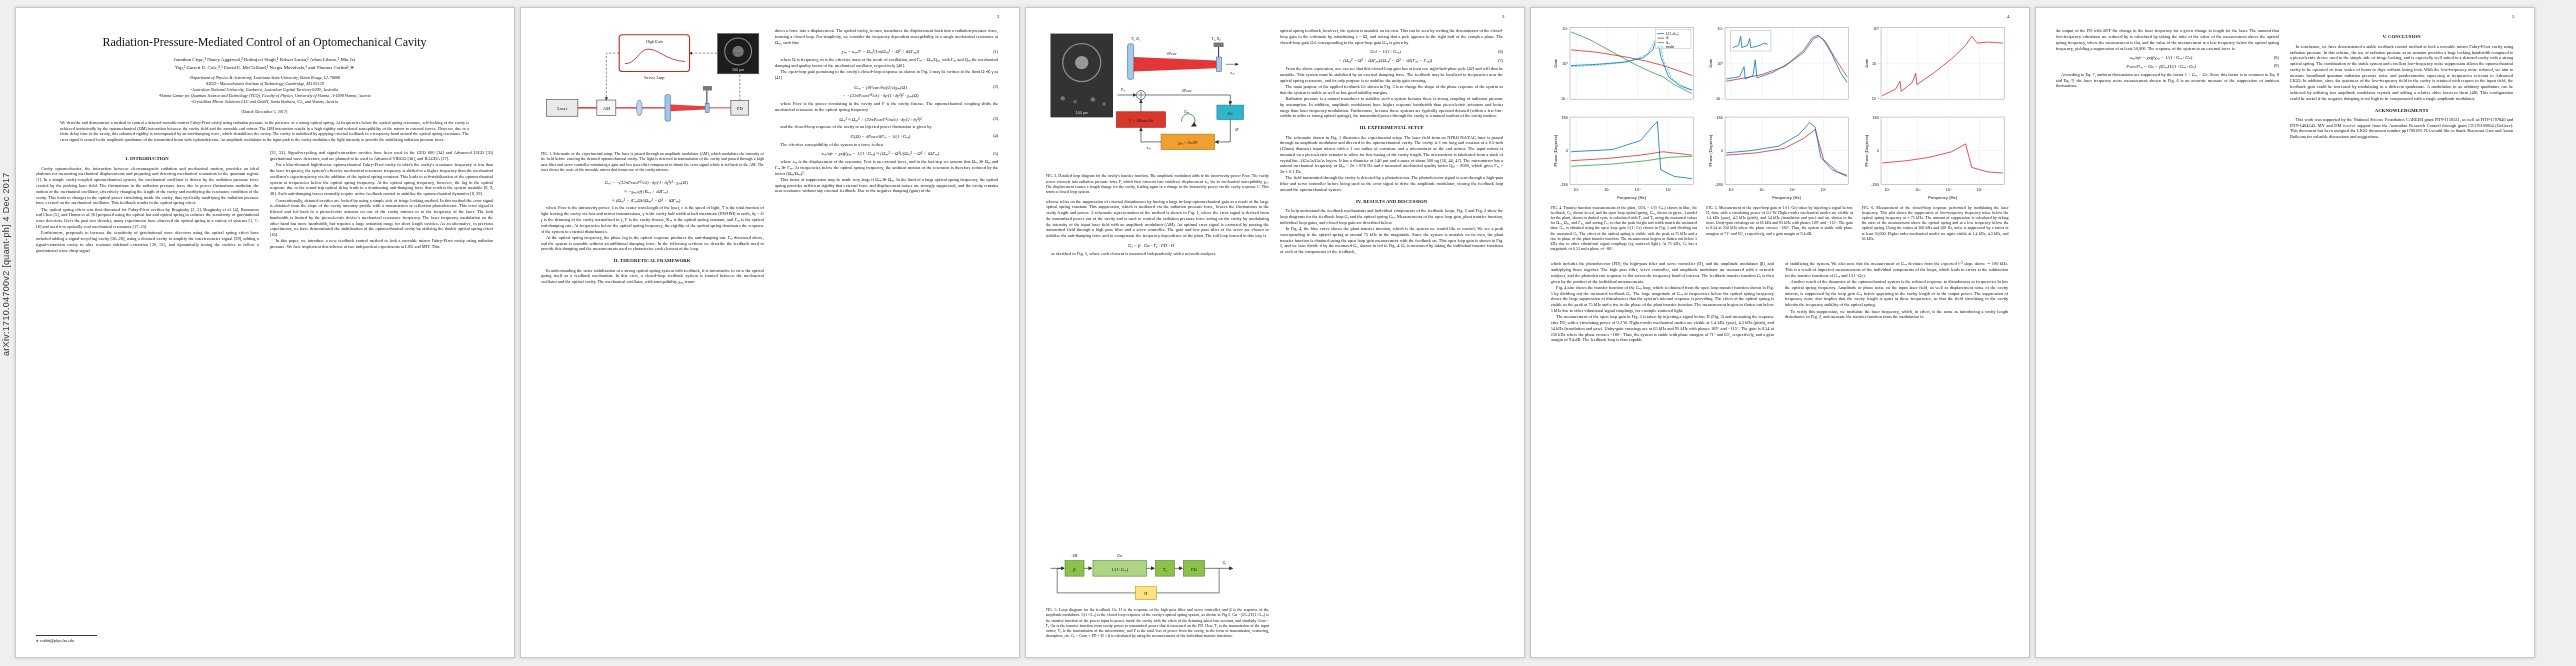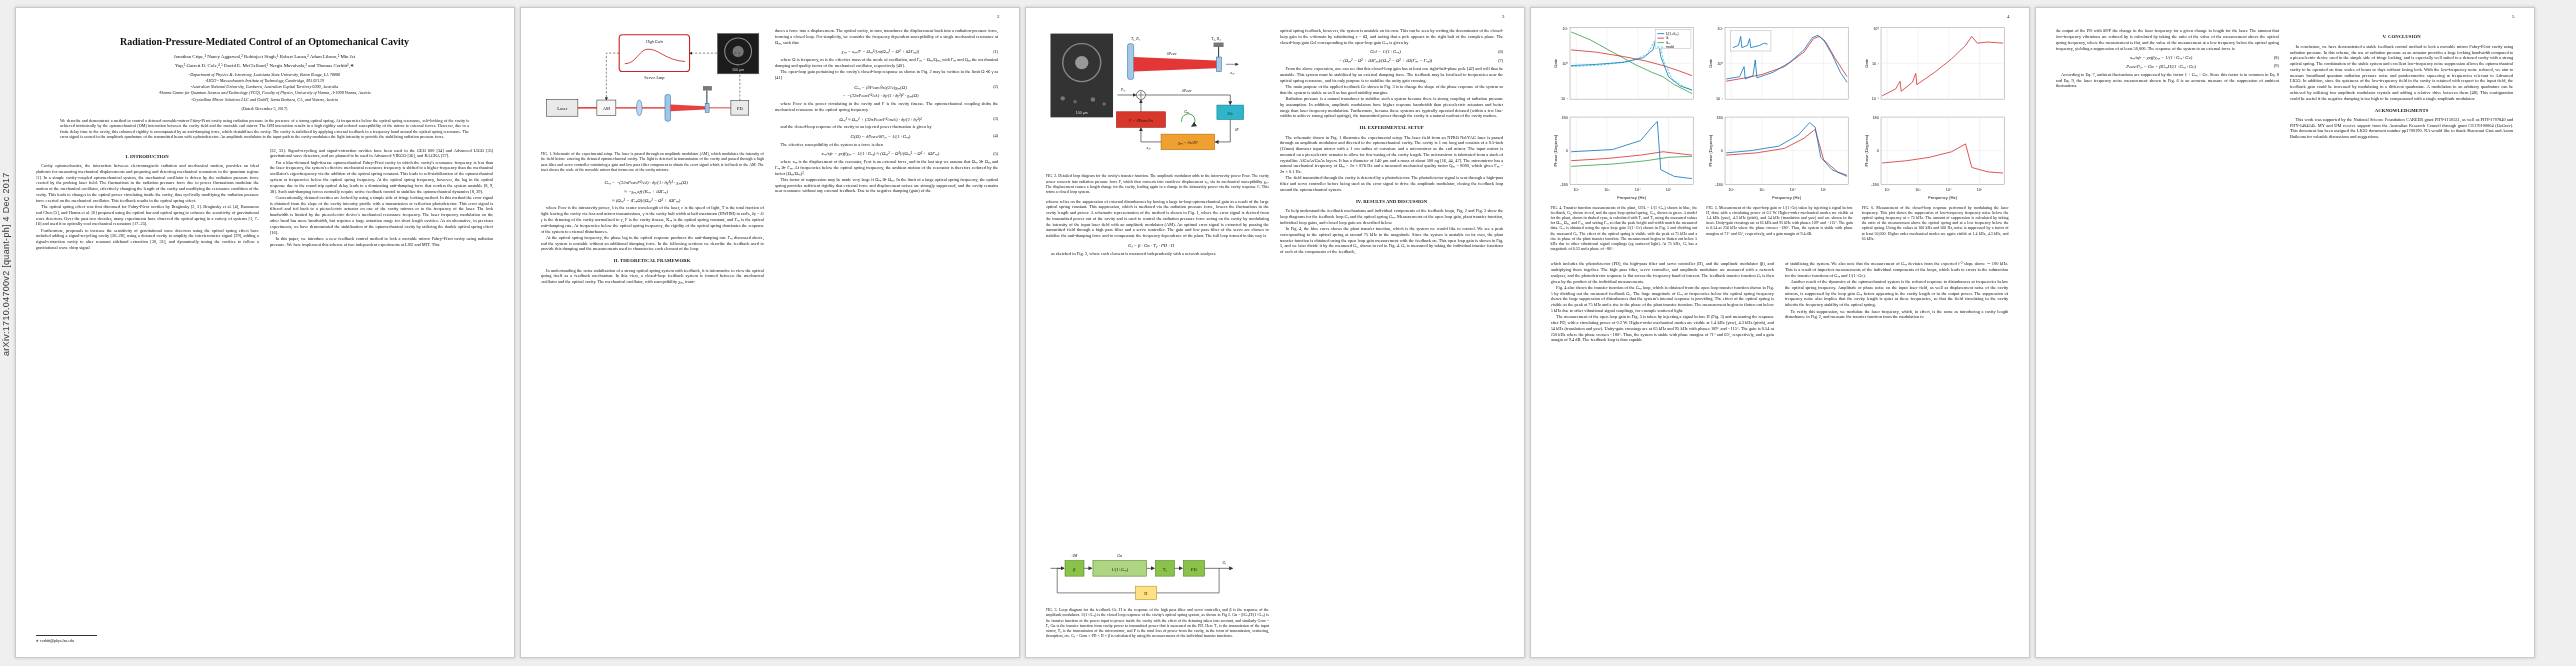--- a/index.html
+++ b/index.html
@@ -7,21 +7,21 @@
        font-family:"Liberation Serif",serif;color:#111;}
   .canvas{position:relative;display:flex;gap:5px;padding:7.2px 0 0 14.5px;}
   .arxiv-strip{position:absolute;left:1.1px;top:356px;transform:rotate(-90deg);
        transform-origin:left top;white-space:nowrap;font-family:"Liberation Sans",sans-serif;
        font-size:9px;letter-spacing:0.3px;color:#3a3a3a;}
   .page{position:relative;width:500px;height:651px;background:#fff;
        border:0.6px solid #c9c9c9;box-shadow:0 0 3.3px rgba(0,0,0,.18);
        padding:14.5px 20px;box-sizing:border-box;display:flex;flex-direction:column;}
   .pageno{position:absolute;top:5.6px;right:19px;font-size:5px;color:#222;}
   .p1head{text-align:center;}
-  .title{font-size:10px;font-weight:bold;margin:12.2px 16.7px 0;line-height:1.3;}
+  .title{font-size:12px;font-weight:normal;margin:12.2px 16.7px 0;line-height:1.3;}
   .authors{font-size:4.9px;margin-top:1.7px;line-height:1.4;}
   .authors.first{margin-top:6.1px;}
   .affil{font-size:4.2px;font-style:italic;line-height:1.45;color:#111;}
   .affils{margin-top:2.8px;}
   .date{font-size:4.2px;margin-top:3.3px;}
   .abstract{font-size:4.2px;line-height:1.32;text-align:justify;margin:6.7px 24.5px 2.2px;}
   .twocol{display:flex;gap:11px;flex:1;min-height:0;margin-top:5.6px;overflow:hidden;}
   .col{width:calc(50% - 5.6px);display:flex;flex-direction:column;overflow:hidden;}
   .para{font-size:4.4px;line-height:1.31;text-align:justify;text-indent:5.6px;margin:0 0 0.6px;}
   .para.noindent{text-indent:0;}

